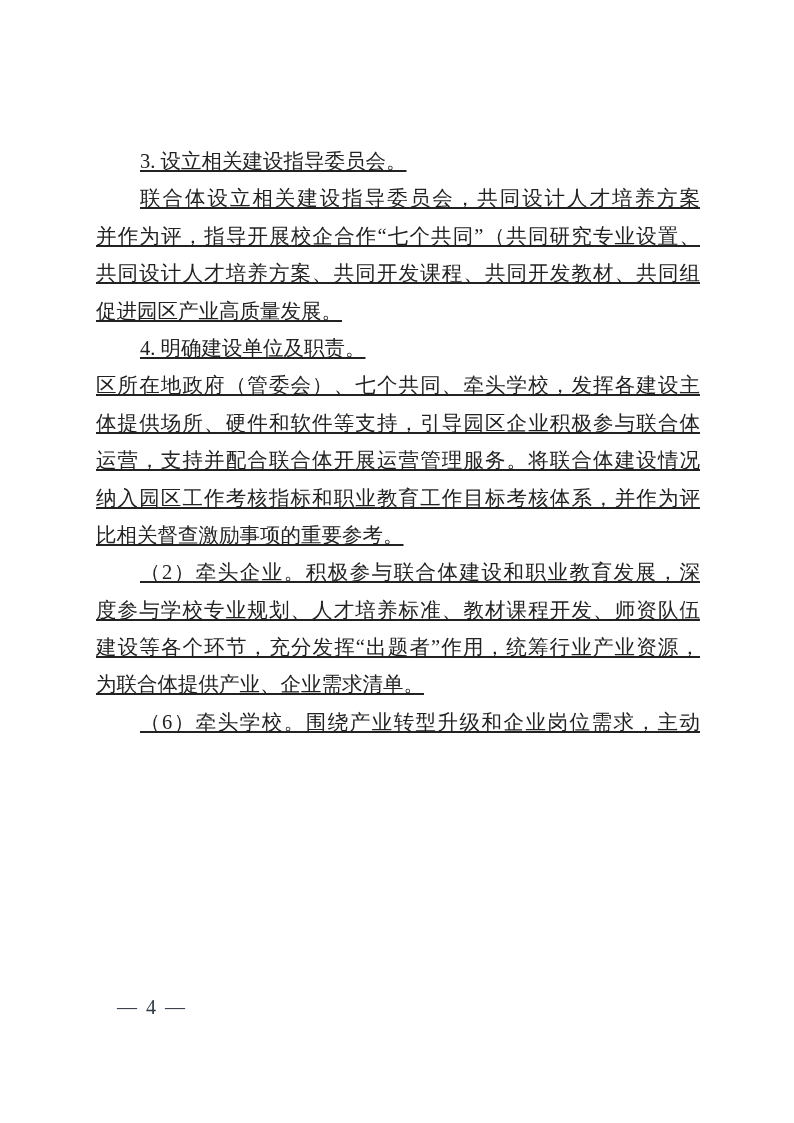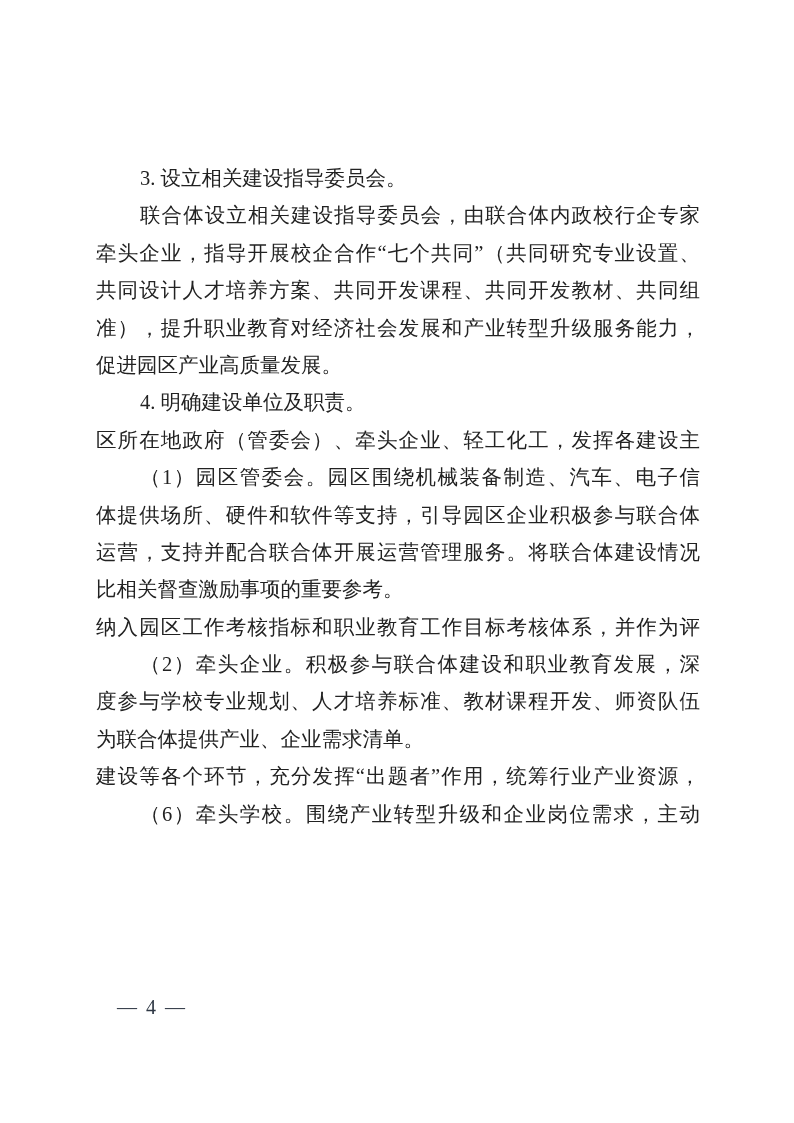--- a/index.html
+++ b/index.html
@@ -12,22 +12,23 @@
     width: 794px;
     height: 1123px;
     background: #ffffff;
     overflow: hidden;
     font-family: "Liberation Serif", "DejaVu Serif", serif;
     color: #222222;
   }
   .content {
     position: absolute;
     left: 96px;
-    top: 160px;
+    top: 143px;
     width: 604px;
+    text-decoration: underline;
   }
   .para {
     margin: 0;
     padding: 0;
   }
   .line {
     font-size: 20.5px;
     height: 37.4px;
     line-height: 37.4px;
     text-align: justify;
@@ -54,48 +55,46 @@
 <body>
 
 <div class="page">
   <div class="content">
 
     <div class="para">
       <div class="line ind last">3. 设立相关建设指导委员会。</div>
     </div>
 
     <div class="para">
-      <div class="line ind">联合体设立相关建设指导委员会，由联合体内政校行企专家</div>
-      <div class="line">牵头企业，指导开展校企合作“七个共同”（共同研究专业设置、</div>
+      <div class="line ind">联合体设立相关建设指导委员会，共同设计人才培养方案</div>
+      <div class="line">并作为评，指导开展校企合作“七个共同”（共同研究专业设置、</div>
       <div class="line">共同设计人才培养方案、共同开发课程、共同开发教材、共同组</div>
-      <div class="line">准），提升职业教育对经济社会发展和产业转型升级服务能力，</div>
       <div class="line last">促进园区产业高质量发展。</div>
     </div>
 
     <div class="para">
       <div class="line ind last">4. 明确建设单位及职责。</div>
     </div>
 
     <div class="para">
-      <div class="line">区所在地政府（管委会）、牵头企业、轻工化工，发挥各建设主</div>
+      <div class="line">区所在地政府（管委会）、七个共同、牵头学校，发挥各建设主</div>
     </div>
 
     <div class="para">
-      <div class="line ind">（1）园区管委会。园区围绕机械装备制造、汽车、电子信</div>
       <div class="line">体提供场所、硬件和软件等支持，引导园区企业积极参与联合体</div>
       <div class="line">运营，支持并配合联合体开展运营管理服务。将联合体建设情况</div>
+      <div class="line">纳入园区工作考核指标和职业教育工作目标考核体系，并作为评</div>
       <div class="line last">比相关督查激励事项的重要参考。</div>
-      <div class="line">纳入园区工作考核指标和职业教育工作目标考核体系，并作为评</div>
     </div>
 
     <div class="para">
       <div class="line ind">（2）牵头企业。积极参与联合体建设和职业教育发展，深</div>
       <div class="line">度参与学校专业规划、人才培养标准、教材课程开发、师资队伍</div>
+      <div class="line">建设等各个环节，充分发挥“出题者”作用，统筹行业产业资源，</div>
       <div class="line last">为联合体提供产业、企业需求清单。</div>
-      <div class="line">建设等各个环节，充分发挥“出题者”作用，统筹行业产业资源，</div>
     </div>
 
     <div class="para">
       <div class="line ind">（6）牵头学校。围绕产业转型升级和企业岗位需求，主动</div>
     </div>
 
   </div>
 
   <div class="footer">
     <span>— 4 —</span>

